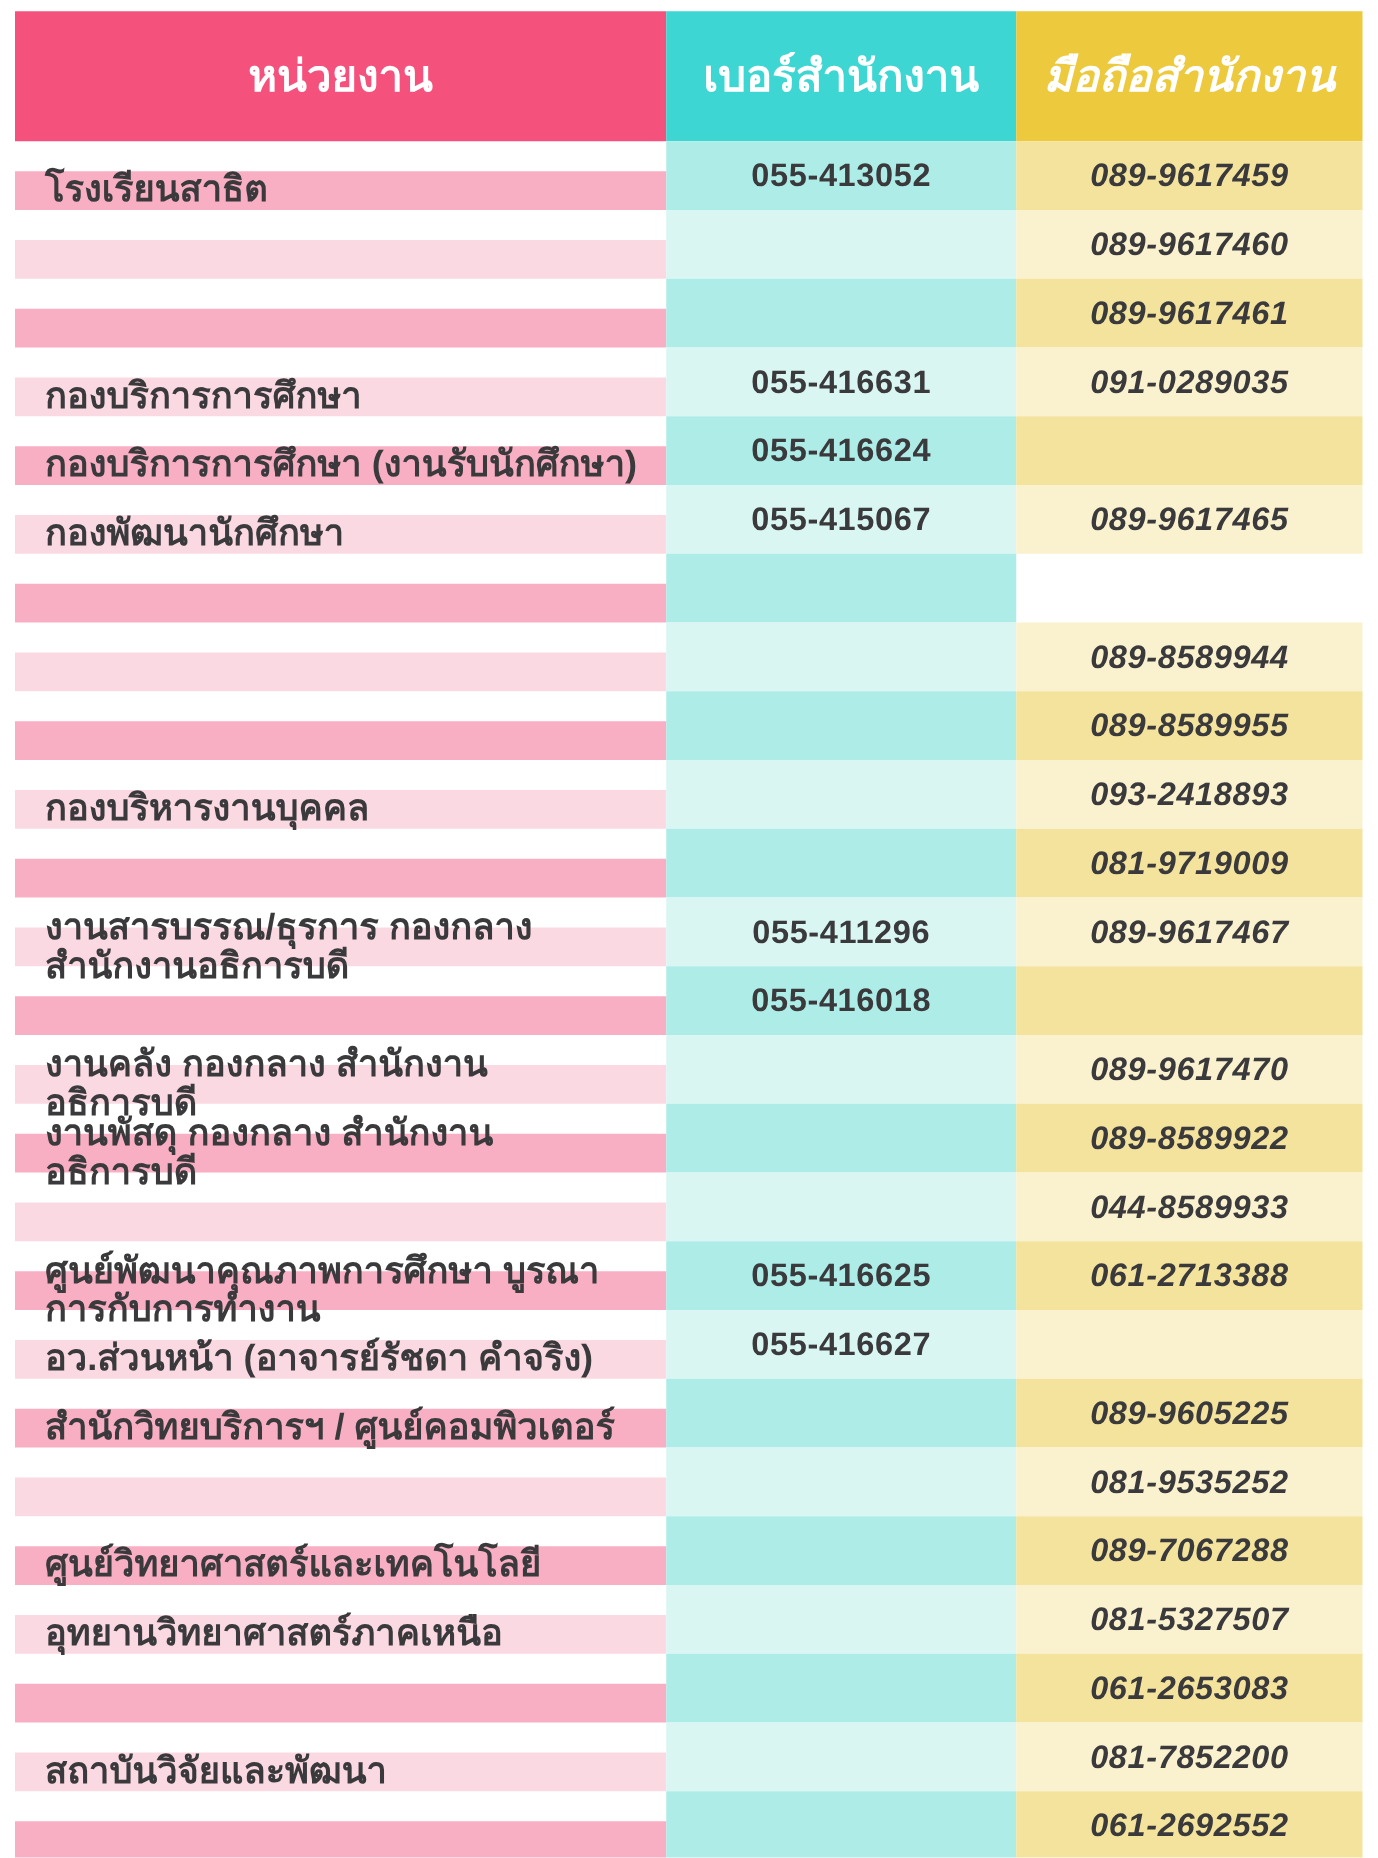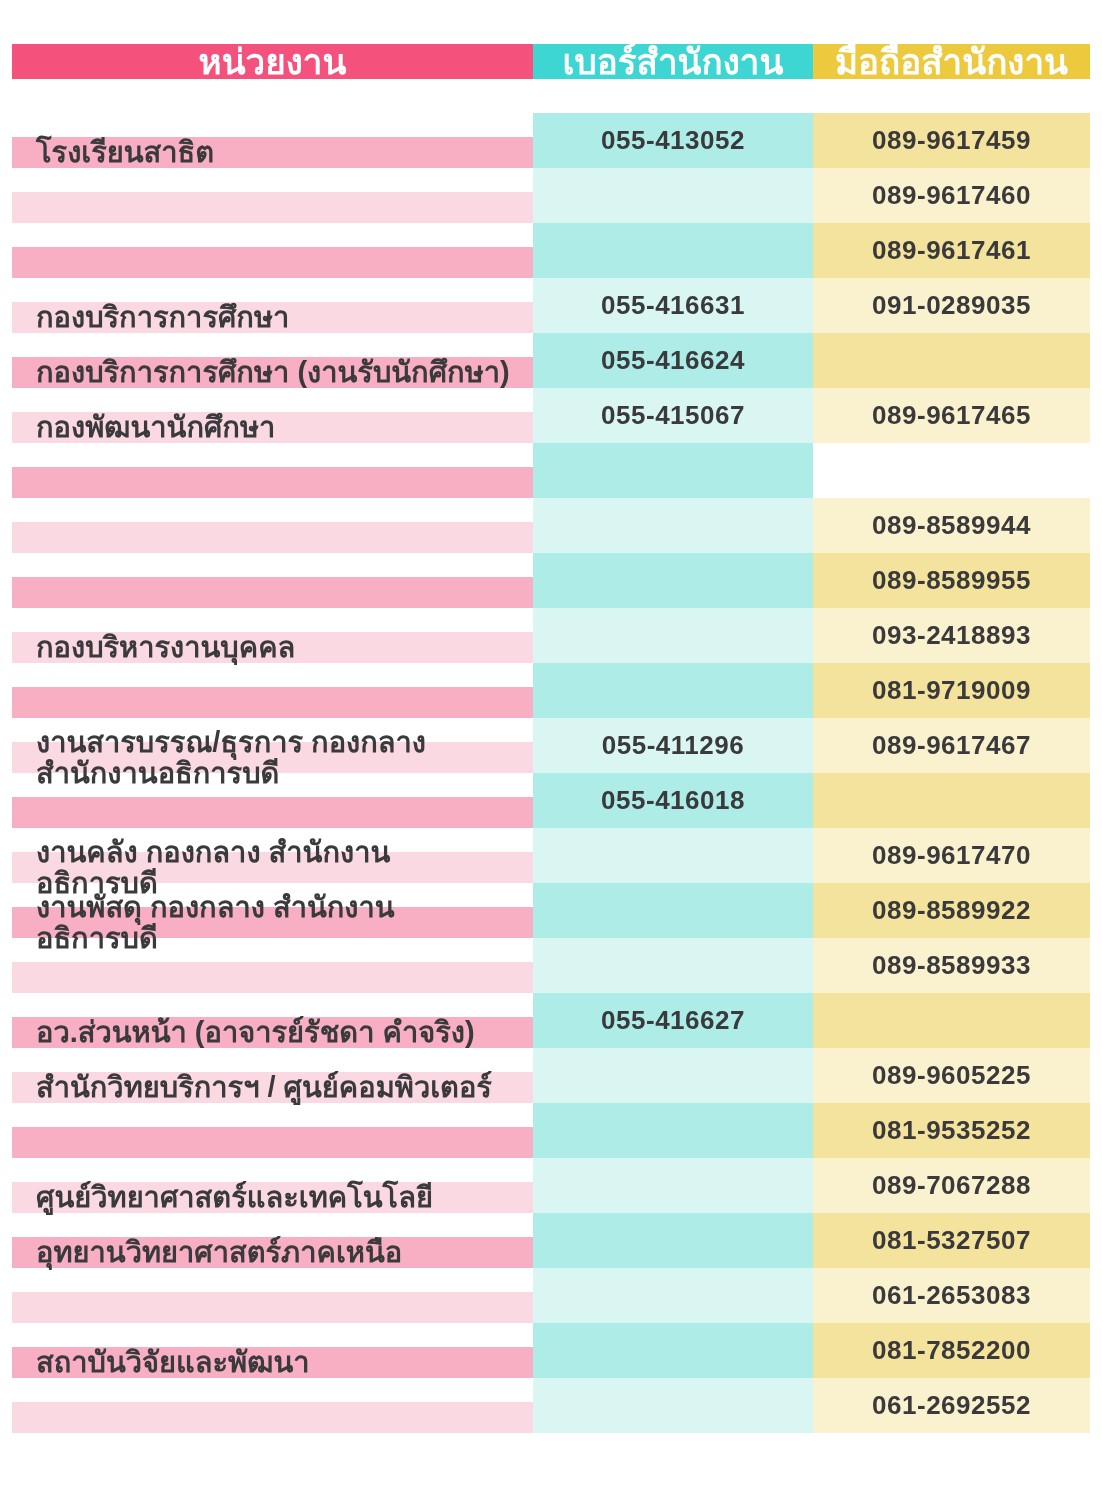--- a/index.html
+++ b/index.html
@@ -10,37 +10,37 @@
   }
   body { height: 1486px; position: relative; }
 
   .phone-table {
     position: absolute;
     left: 12px;
     top: 9px;
     width: 1078px;
   }
 
-  .header-row { display: flex; height: 104px; align-items: center; }
+  .header-row { display: flex; height: 104px; }
   .header-row .cell {
     display: flex;
     align-items: center;
     justify-content: center;
     color: #ffffff;
     font-weight: bold;
     font-size: 35px;
     line-height: 1;
   }
   .header-row .cell-unit   { background: var(--header-pink); }
   .header-row .cell-office { background: var(--header-cyan); }
   .header-row .cell-mobile { background: var(--header-yellow); }
 
   .cell-unit   { width: 521px; }
   .cell-office { width: 280px; }
-  .cell-mobile { width: 277px; }
+  .cell-mobile { width: 277px; font-style: italic; }
 
   .row { display: flex; height: 55px; }
   .row .cell {
     display: flex;
     align-items: center;
     font-weight: bold;
     color: var(--text-dark);
   }
   .row .cell-unit {
     justify-content: flex-start;
@@ -159,23 +159,28 @@
 
   <div class="row">
     <div class="cell cell-unit">งานพัสดุ กองกลาง สำนักงานอธิการบดี</div>
     <div class="cell cell-office"></div>
     <div class="cell cell-mobile">089-8589922</div>
   </div>
 
   <div class="row">
     <div class="cell cell-unit"></div>
     <div class="cell cell-office"></div>
-    <div class="cell cell-mobile">089-8589933</div>
-  </div>
-
+    <div class="cell cell-mobile">044-8589933</div>
+  </div>
+
+  <div class="row">
+    <div class="cell cell-unit">ศูนย์พัฒนาคุณภาพการศึกษา บูรณาการกับการทำงาน</div>
+    <div class="cell cell-office">055-416625</div>
+    <div class="cell cell-mobile">061-2713388</div>
+  </div>
 
   <div class="row">
     <div class="cell cell-unit">อว.ส่วนหน้า (อาจารย์รัชดา คำจริง)</div>
     <div class="cell cell-office">055-416627</div>
     <div class="cell cell-mobile"></div>
   </div>
 
   <div class="row">
     <div class="cell cell-unit">สำนักวิทยบริการฯ / ศูนย์คอมพิวเตอร์</div>
     <div class="cell cell-office"></div>

